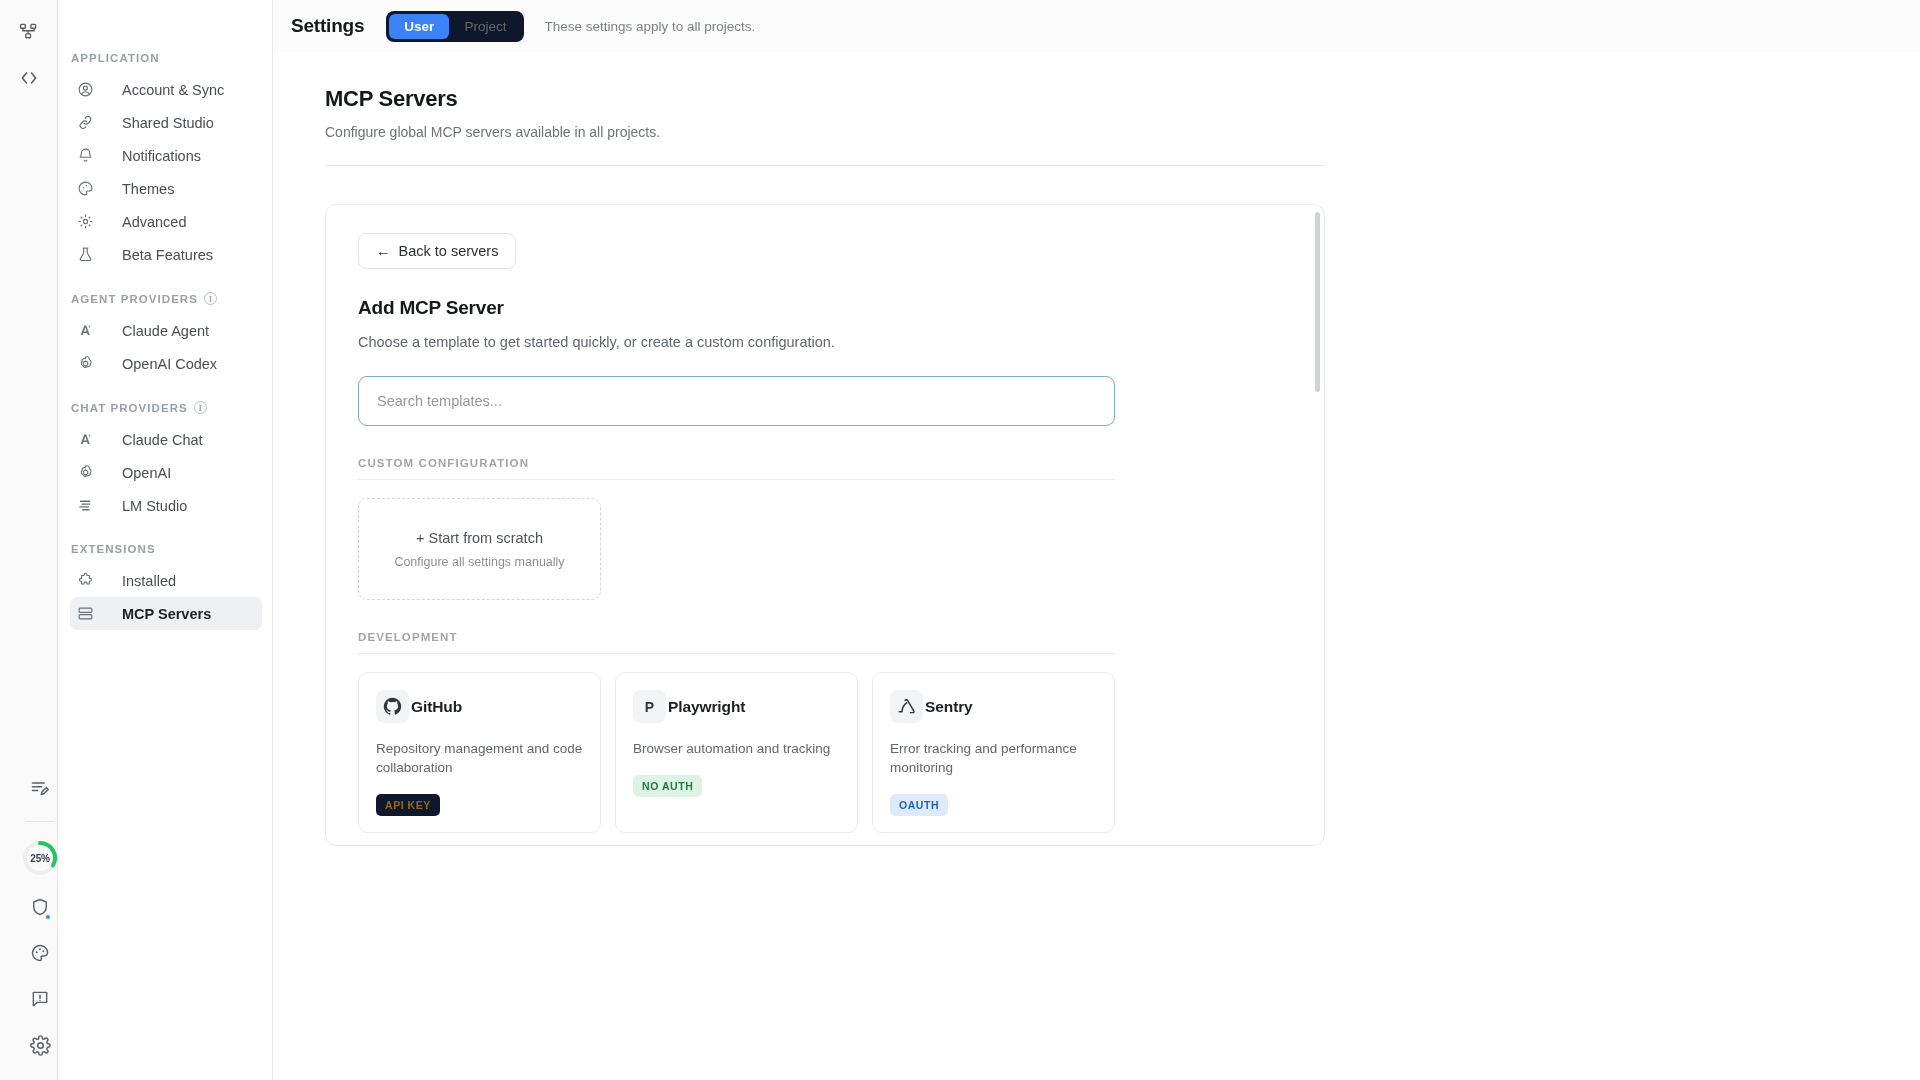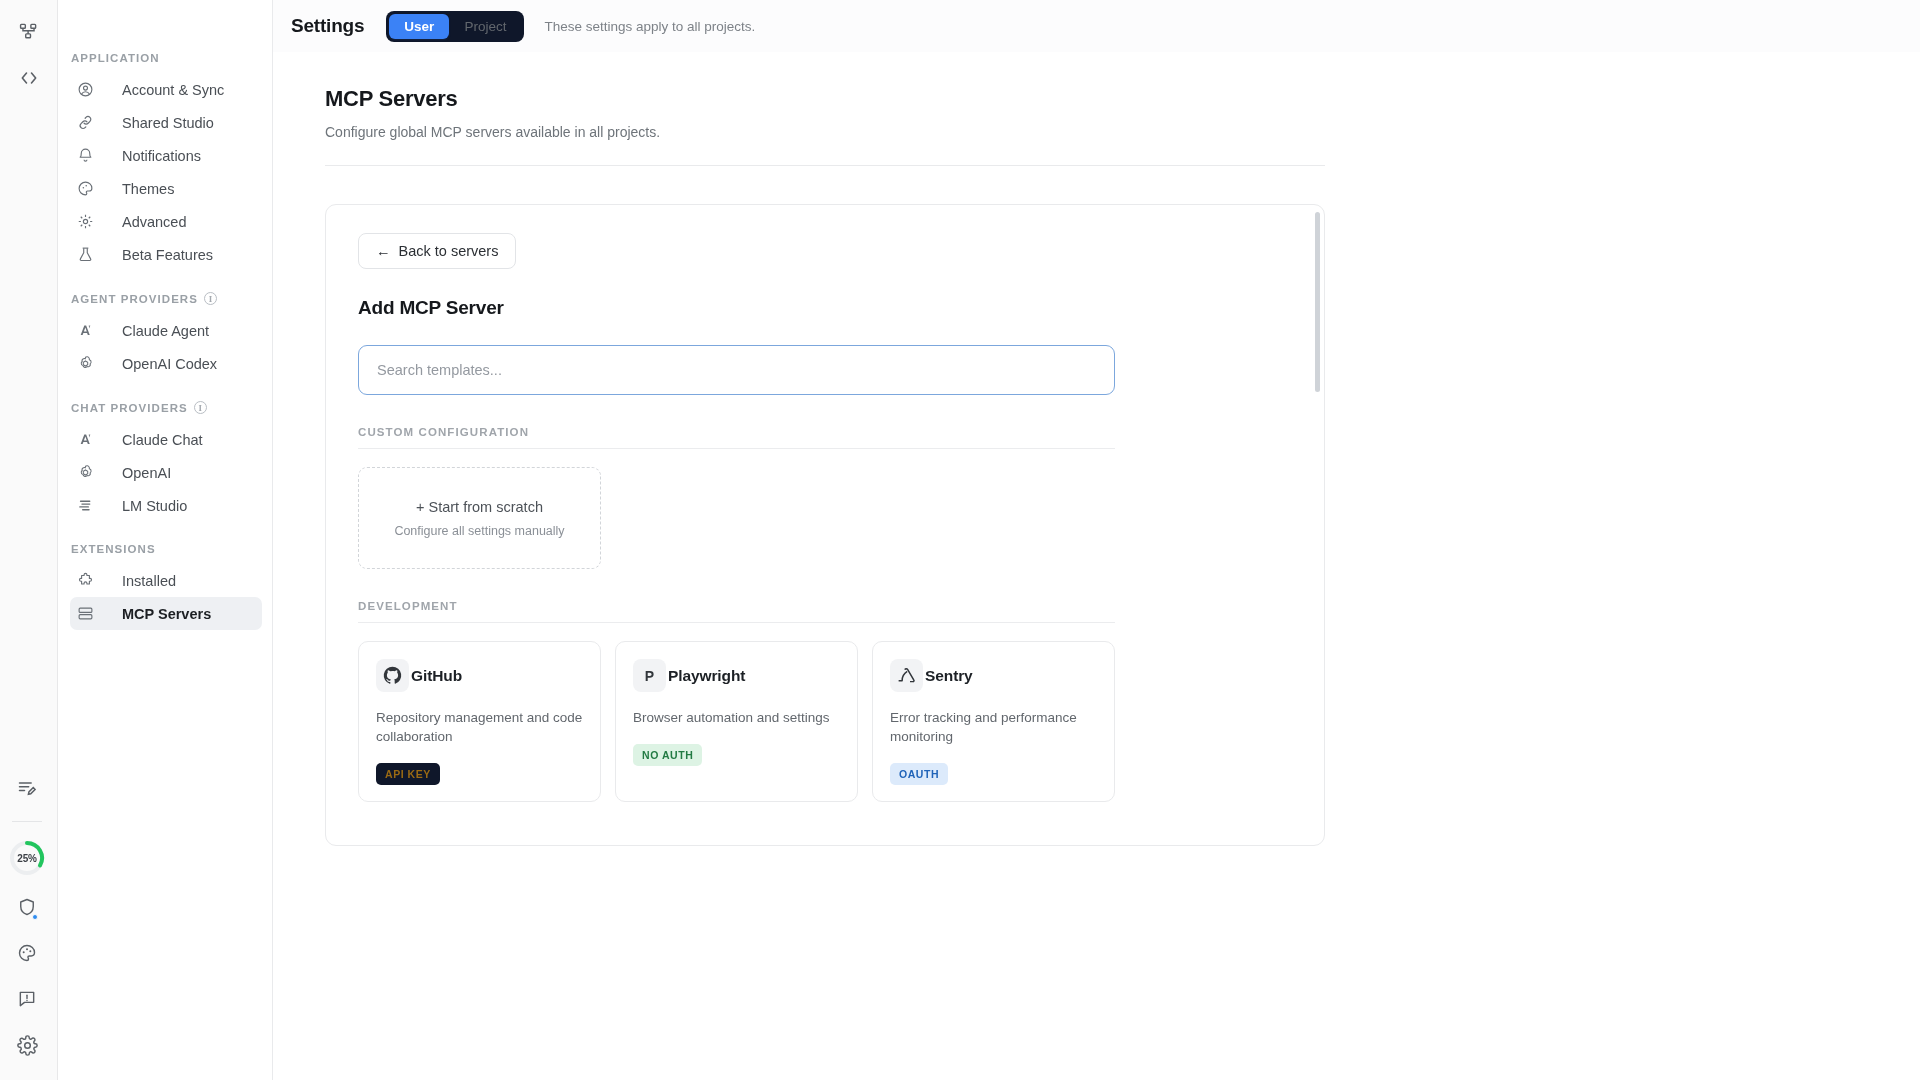--- a/index.html
+++ b/index.html
@@ -23,21 +23,21 @@
   }
   .rail-icon {
     width: 34px; height: 34px;
     display: flex; align-items: center; justify-content: center;
     color: #5b6066;
     border-radius: 7px;
     cursor: pointer;
   }
   .rail-top { padding-top: 14px; display: flex; flex-direction: column; gap: 13px; align-items: center; }
   .rail-bottom {
-    position: absolute; bottom: 18px; left: 0; width: 54px;
+    position: absolute; bottom: 18px; left: 13px; width: 54px;
     display: flex; flex-direction: column; align-items: center; gap: 12px;
   }
   .rail-sep { width: 30px; height: 1px; background: #e4e5e7; margin: 4px 0; }
   .ring-wrap { position: relative; width: 40px; height: 40px; display:flex; align-items:center; justify-content:center; }
   .ring-label {
     position: absolute; inset: 0; display: flex; align-items: center; justify-content: center;
     font-size: 10px; font-weight: 700; color: #3d4147; letter-spacing: -0.2px;
   }
   .dot-badge {
     position: absolute; right: 6px; bottom: 4px;
@@ -408,20 +408,21 @@
       <div class="card-panel">
         <div class="panel-scrollbar"></div>
         <div class="panel-body">
 
           <button class="back-btn">
             <span>←</span>
             <span>Back to servers</span>
           </button>
 
           <div class="h2">Add MCP Server</div>
+          <div class="h2sub">Choose a template to get started quickly, or create a custom configuration.</div>
 
           <div class="search-box">
             <input type="text" placeholder="Search templates..." style="">
           </div>
 
           <div class="sec-label">CUSTOM CONFIGURATION</div>
           <div class="sec-rule"></div>
 
           <div class="scratch">
             <div class="s1">+ Start from scratch</div>
@@ -444,21 +445,21 @@
               </div>
               <div class="tdesc">Repository management and code collaboration</div>
               <div class="badge b-api">API KEY</div>
             </div>
 
             <div class="tcard">
               <div class="tcard-head">
                 <div class="tlogo">P</div>
                 <div class="tname">Playwright</div>
               </div>
-              <div class="tdesc">Browser automation and settings</div>
+              <div class="tdesc">Browser automation and tracking</div>
               <div class="badge b-noauth">NO AUTH</div>
             </div>
 
             <div class="tcard">
               <div class="tcard-head">
                 <div class="tlogo">
                   <svg width="21" height="21" viewBox="0 0 24 24" fill="none" stroke="currentColor" stroke-width="1.7" stroke-linejoin="round">
                       <path d="M3 18h4c0-4.5 2.3-8.4 5.8-10.6"></path>
                       <path d="M10 5.2a2 2 0 013.4 0l7 12.2a1 1 0 01-.9 1.6H16"></path>
                     </svg>

